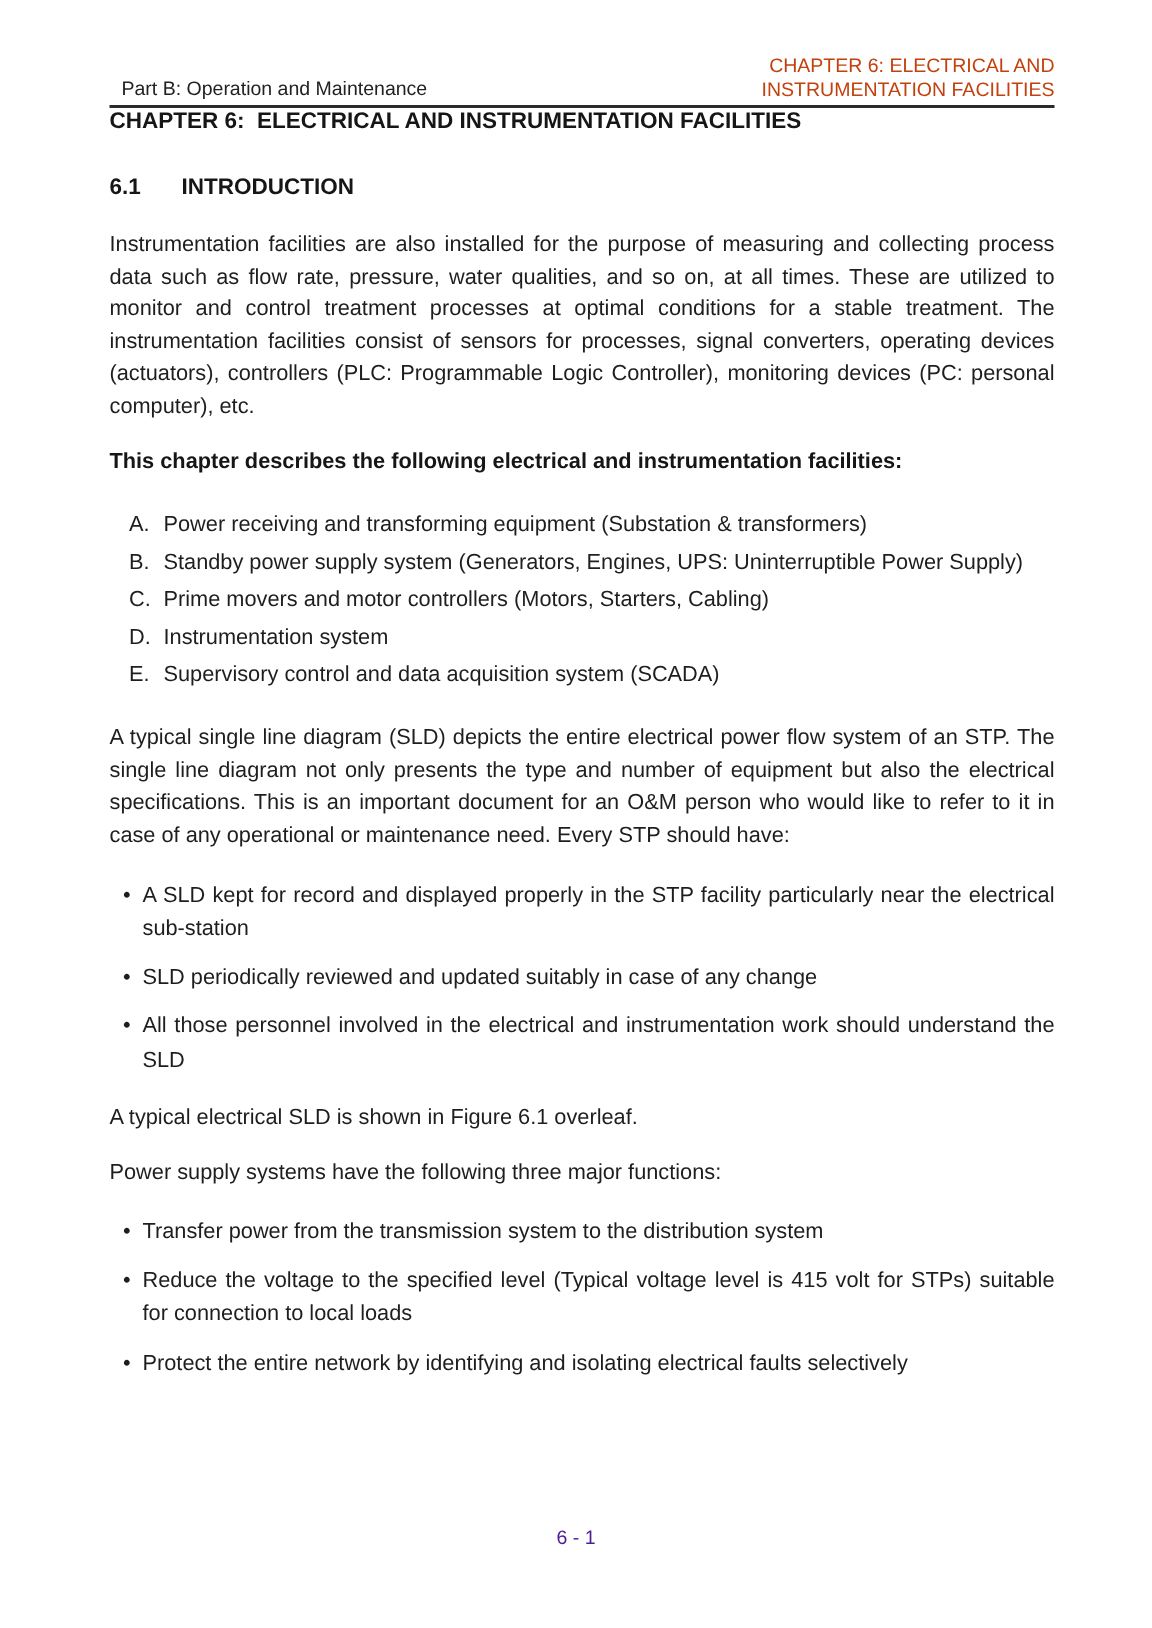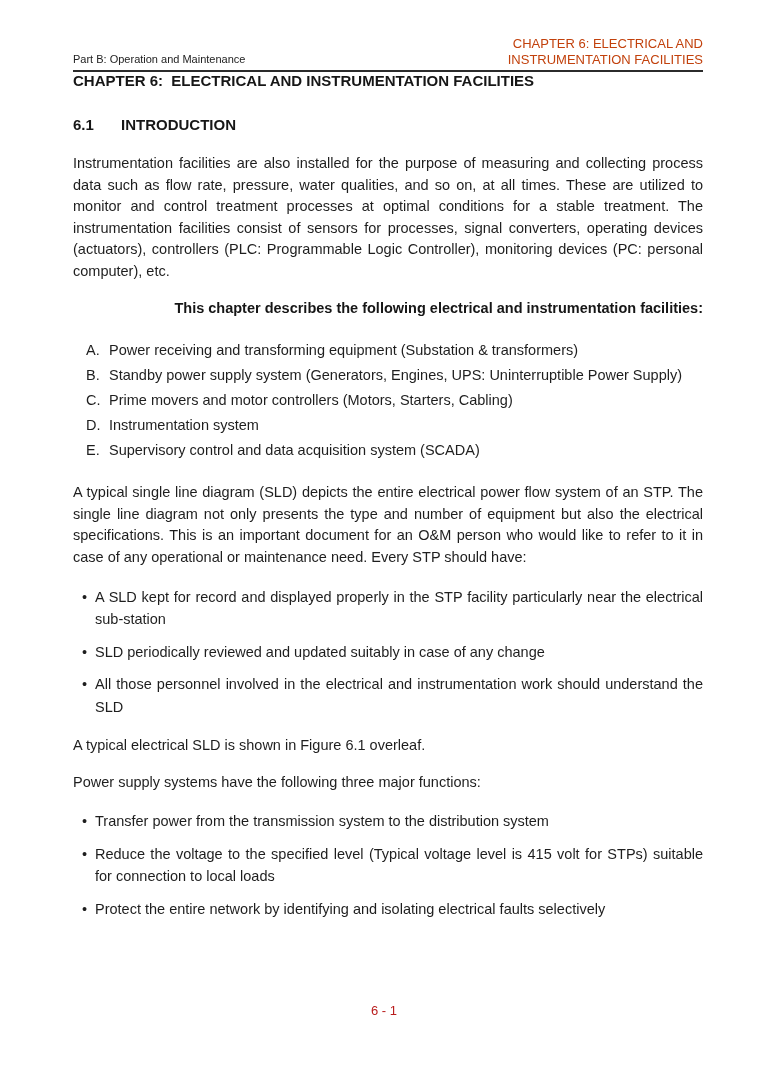--- a/index.html
+++ b/index.html
@@ -17,23 +17,24 @@
   
   .running-header {
     display: flex;
     justify-content: space-between;
     align-items: flex-end;
     padding-top: 36px;
     padding-bottom: 3px;
     border-bottom: 2px solid #2b2b2b;
   }
   .rh-left {
-    font-size: 11px;
+    font-size: 13px;
     line-height: 16px;
     color: #222;
+    margin-left: 8px;
   }
   .rh-right {
     text-align: right;
     font-size: 13px;
     line-height: 15.5px;
     color: #c2410c;
   }
   
   .doc-title {
     text-align: left;
@@ -54,21 +55,21 @@
   }
   .sec-num { width: 48px; flex-shrink: 0; }
   
   .para {
     font-size: 14.5px;
     line-height: 21.6px;
     text-align: justify;
     margin: 15px 0;
     color: #1e1e1e;
   }
-  .para.bold { font-weight: bold; text-align: right; color: #161616; }
+  .para.bold { font-weight: bold; text-align: left; color: #161616; }
   
   .lettered-list { margin: 19px 0 19px 0; padding-left: 13px; }
   .lettered-item {
     display: flex;
     font-size: 14.5px;
     line-height: 25px;
   }
   .letter-label { width: 23px; flex-shrink: 0; }
   .lettered-item .item-text { flex: 1; }
   
@@ -79,24 +80,24 @@
     line-height: 22.5px;
     margin-bottom: 10px;
   }
   .bullet-item:last-child { margin-bottom: 0; }
   .bullet-marker { width: 13px; flex-shrink: 0; }
   .bullet-item .item-text { flex: 1; text-align: justify; }
   
   .page-footer {
     position: absolute;
     left: 0; right: 0;
-    bottom: 67px;
+    bottom: 53px;
     text-align: center;
     font-size: 13px;
-    color: #b91c1c;
+    color: #4c1d95;
   }
 </style>
 </head>
 <body>
 
 <div class="page">
 
   <div class="running-header">
     <div class="rh-left">Part B: Operation and Maintenance</div>
     <div class="rh-right">

